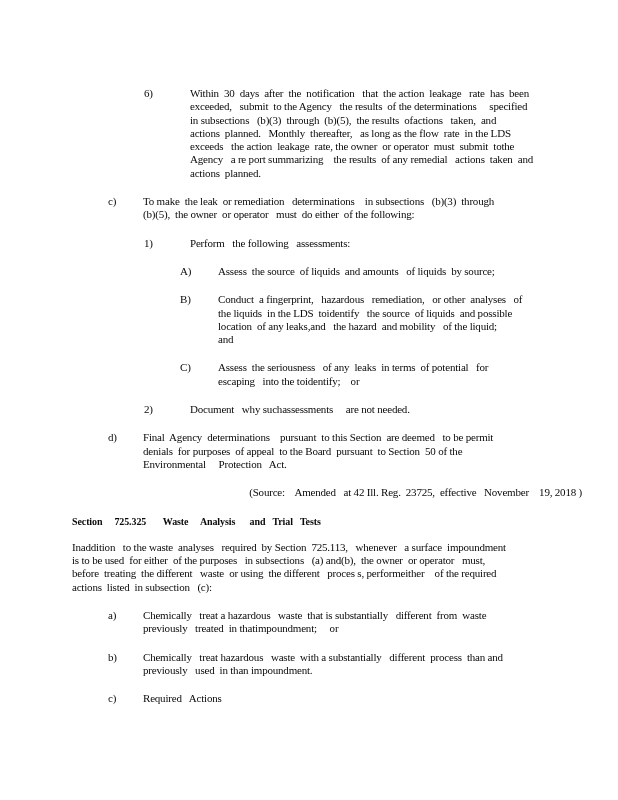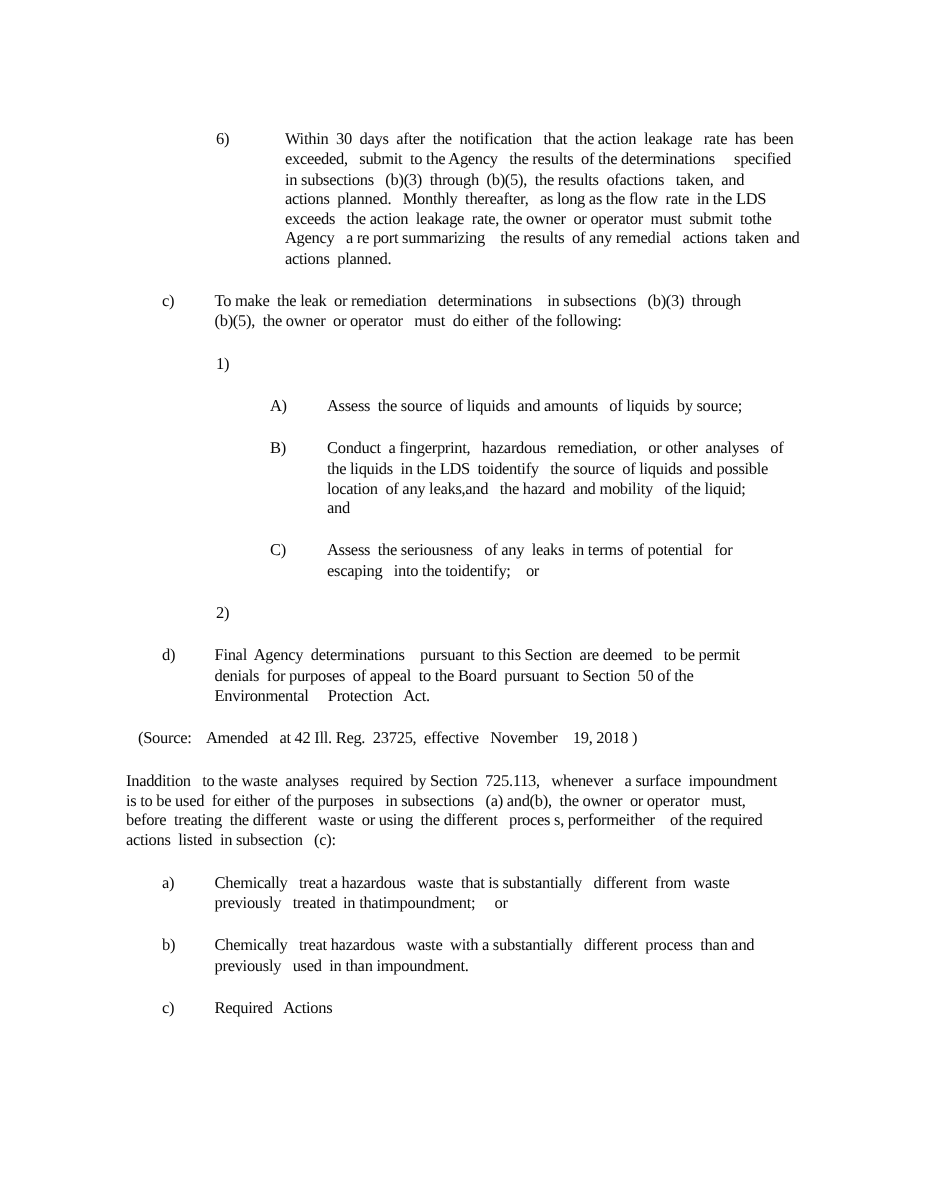--- a/index.html
+++ b/index.html
@@ -27,56 +27,57 @@
   }
   .item { display: flex; }
   .item .label { flex: 0 0 auto; white-space: pre; }
   .item .text  { flex: 1 1 auto; white-space: pre-wrap; }
   .lvl1 { margin-left: 36px; }
   .lvl1 > .label { width: 35px; }
   .lvl2 { margin-left: 72px; }
   .lvl2 > .label { width: 46px; }
   .lvl3 { margin-left: 108px; }
   .lvl3 > .label { width: 38px; }
-  .source { margin-left: 20px; }
+  .source { margin-left: 20px; text-align: right; }
   .heading {
     font-weight: bold;
     font-size: 10px;
     letter-spacing: -0.1px;
     margin-bottom: 13px;
   }
-  .paragraph { margin-left: 12px; }
+  .paragraph { margin-left: 0; }
 </style>
 </head>
 <body>
 
 <div class="page">
   <div>
       <div class="block item lvl2"><span class="label">6)</span><span class="text">Within  30  days  after  the  notification   that  the action  leakage   rate  has  been
 exceeded,   submit  to the Agency   the results  of the determinations     specified
 in subsections   (b)(3)  through  (b)(5),  the results  ofactions   taken,  and
 actions  planned.   Monthly  thereafter,   as long as the flow  rate  in the LDS
 exceeds   the action  leakage  rate, the owner  or operator  must  submit  tothe
 Agency   a re port summarizing    the results  of any remedial   actions  taken  and
 actions  planned.</span></div>
       <div class="block item lvl1"><span class="label">c)</span><span class="text">To make  the leak  or remediation   determinations    in subsections   (b)(3)  through
 (b)(5),  the owner  or operator   must  do either  of the following:</span></div>
-      <div class="block item lvl2"><span class="label">1)</span></div>
+      <div class="block item lvl2"><span class="label">1)</span><span class="text">Perform   the following   assessments:</span></div>
       <div class="block item lvl3"><span class="label">A)</span><span class="text">Assess  the source  of liquids  and amounts   of liquids  by source;</span></div>
       <div class="block item lvl3"><span class="label">B)</span><span class="text">Conduct  a fingerprint,   hazardous   remediation,   or other  analyses   of
 the liquids  in the LDS  toidentify   the source  of liquids  and possible
 location  of any leaks,and   the hazard  and mobility   of the liquid;
 and</span></div>
       <div class="block item lvl3"><span class="label">C)</span><span class="text">Assess  the seriousness   of any  leaks  in terms  of potential   for
 escaping   into the toidentify;    or</span></div>
-      <div class="block item lvl2"><span class="label">2)</span></div>
+      <div class="block item lvl2"><span class="label">2)</span><span class="text">Document   why suchassessments     are not needed.</span></div>
       <div class="block item lvl1"><span class="label">d)</span><span class="text">Final  Agency  determinations    pursuant  to this Section  are deemed   to be permit
 denials  for purposes  of appeal  to the Board  pursuant  to Section  50 of the
 Environmental     Protection   Act.</span></div>
       <div class="block source">(Source:    Amended   at 42 Ill. Reg.  23725,  effective   November    19, 2018 )</div>
+      <div class="block heading">Section     725.325       Waste     Analysis      and   Trial   Tests</div>
       <div class="block paragraph">Inaddition   to the waste  analyses   required  by Section  725.113,   whenever   a surface  impoundment
 is to be used  for either  of the purposes   in subsections   (a) and(b),  the owner  or operator   must,
 before  treating  the different   waste  or using  the different   proces s, performeither    of the required
 actions  listed  in subsection   (c):</div>
       <div class="block item lvl1"><span class="label">a)</span><span class="text">Chemically   treat a hazardous   waste  that is substantially   different  from  waste
 previously   treated  in thatimpoundment;     or</span></div>
       <div class="block item lvl1"><span class="label">b)</span><span class="text">Chemically   treat hazardous   waste  with a substantially   different  process  than and
 previously   used  in than impoundment.</span></div>
       <div class="block item lvl1"><span class="label">c)</span><span class="text">Required   Actions</span></div>
     </div>

